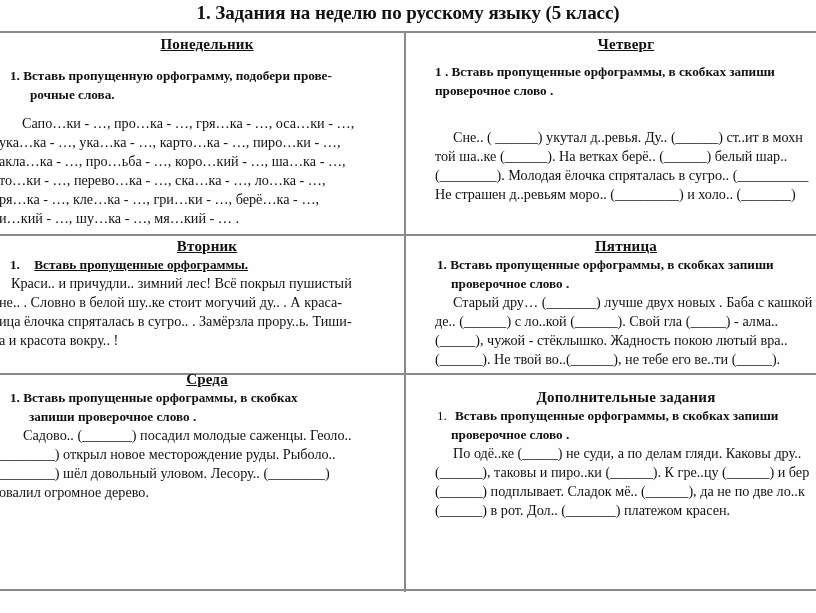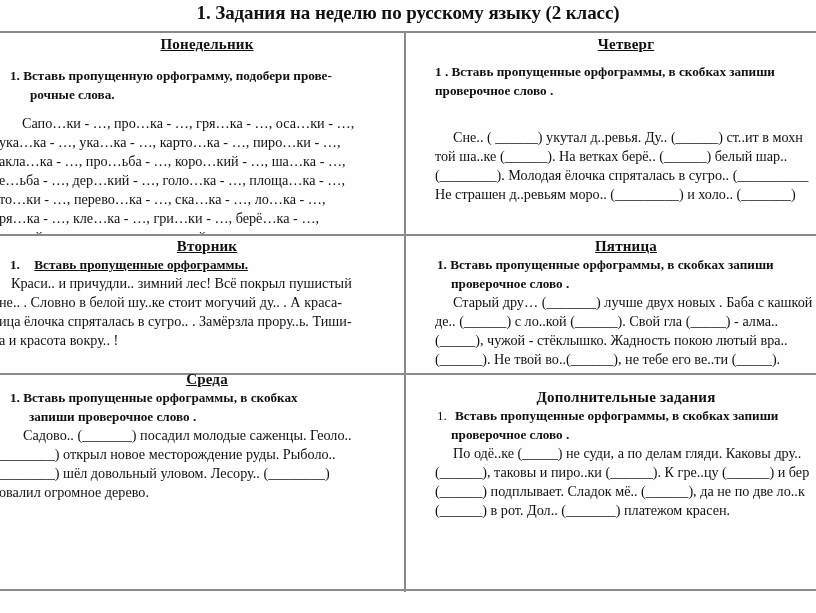--- a/index.html
+++ b/index.html
@@ -30,37 +30,36 @@
   }
   .task .num { display: inline-block; }
 
   .body-line {
     font-size: 14.2px; line-height: 19px; white-space: nowrap;
   }
 </style>
 </head>
 <body>
 
-<div class="title">1.  Задания на неделю по русскому языку (2 класс)</div>
+<div class="title">1.  Задания на неделю по русскому языку (5 класс)</div>
 
 <div class="hline" style="top:31px;"></div>
 <div class="hline" style="top:234px;"></div>
 <div class="hline" style="top:373px;"></div>
 <div class="hline" style="top:589px;"></div>
 <div class="vline"></div>
 
 <div class="cell cell-left" style="top:33px; height:201px;">
   <div class="day-head" style="margin-top:2px; padding-left:10px;">Понедельник</div>
   <div class="task" style="margin-top:13px; padding-left:10px;">1.  Вставь  пропущенную  орфограмму,  подобери  прове-</div>
   <div class="task" style="padding-left:30px;">рочные  слова.</div>
   <div style="margin-top:10px;">
     <div class="body-line" style="padding-left:22px;">Сапо…ки - …,  про…ка - …,  гря…ка - …, оса…ки - …,</div>
     <div class="body-line" style="margin-left:-1px;">ука…ка - …,  ука…ка - …,  карто…ка - …,   пиро…ки - …,</div>
     <div class="body-line" style="margin-left:-1px;">акла…ка - …,   про…ьба - …,  коро…кий - …,   ша…ка - …,</div>
-    <div class="body-line" style="margin-left:-1px;">е…ьба - …,   дер…кий - …,   голо…ка - …, площа…ка - …,</div>
     <div class="body-line" style="margin-left:-1px;">то…ки - …,    перево…ка - …,    ска…ка - …,   ло…ка - …,</div>
     <div class="body-line" style="margin-left:-1px;">ря…ка - …,   кле…ка - …,    гри…ки - …,   берё…ка - …,</div>
     <div class="body-line" style="margin-left:-1px;">и…кий - …,   шу…ка - …,   мя…кий - … .</div>
   </div>
 </div>
 
 <div class="cell cell-right" style="top:33px; height:201px;">
   <div class="day-head" style="margin-top:2px;">Четверг</div>
   <div class="task" style="padding-left:4px; margin-top:9px;">1 . Вставь  пропущенные  орфограммы, в скобках  запиши</div>
   <div class="task" style="padding-left:4px;">проверочное  слово .</div>

